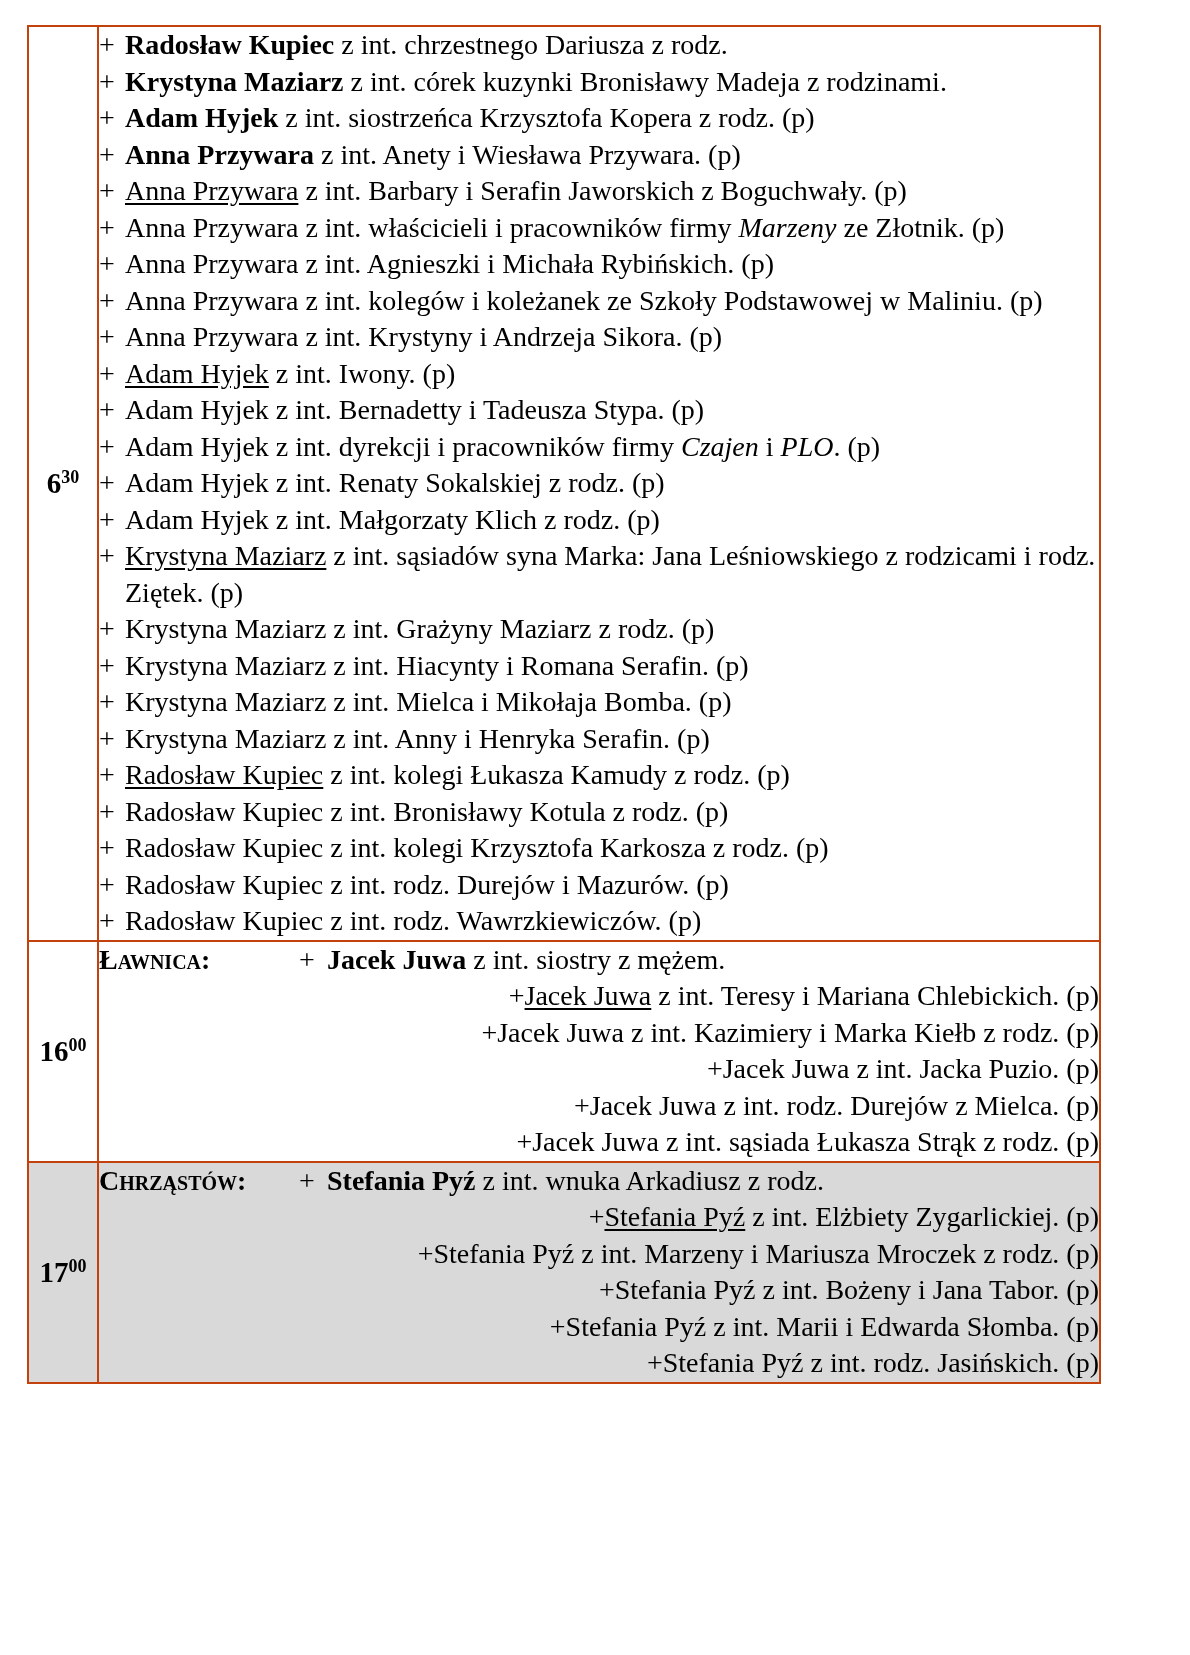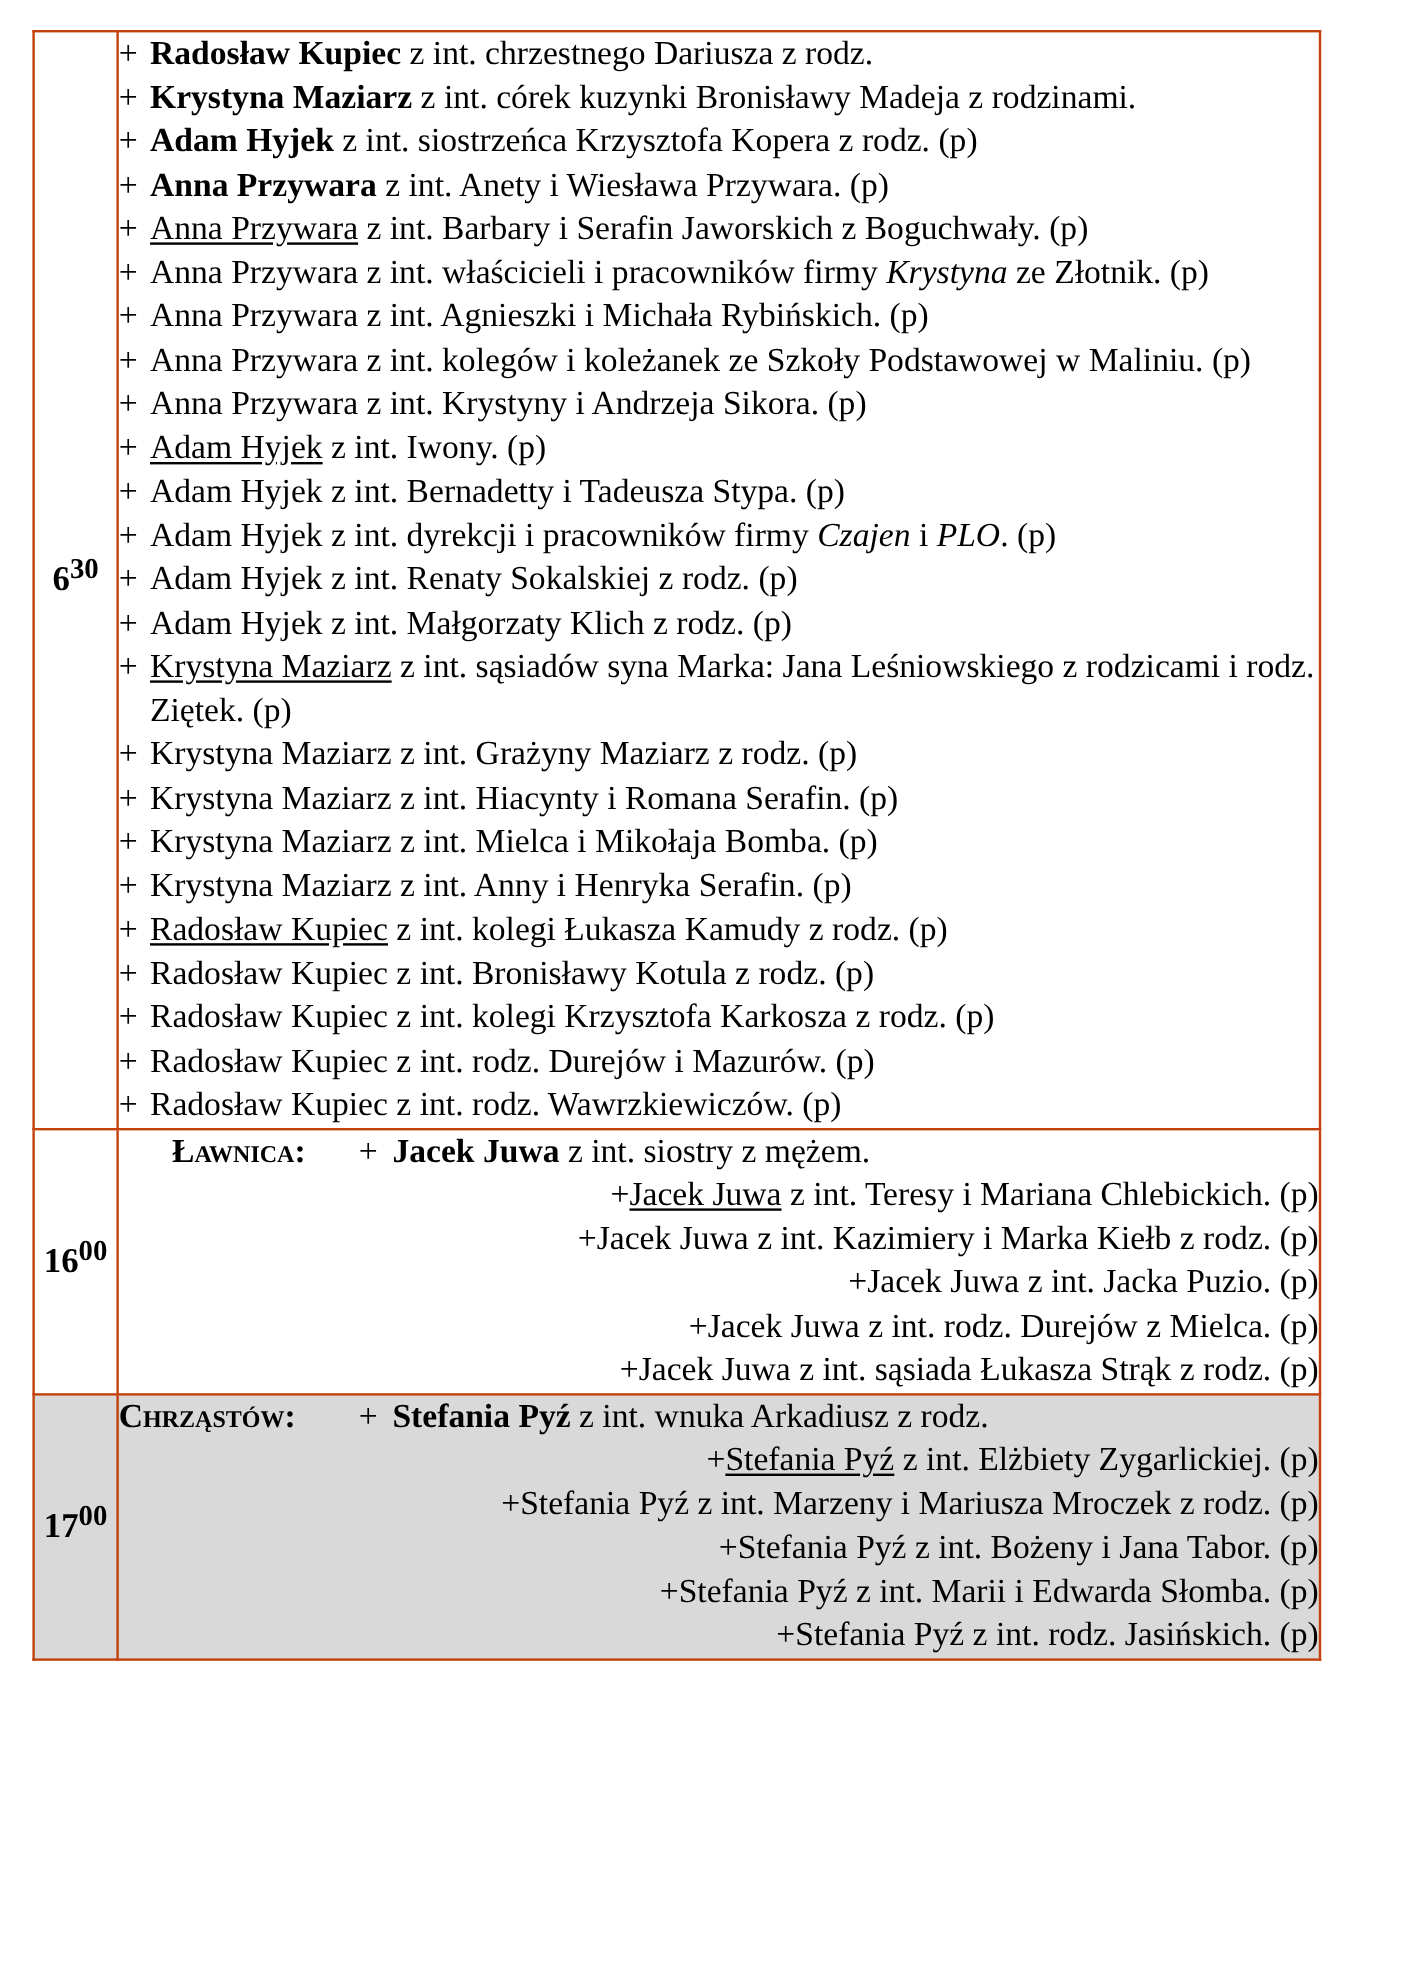--- a/index.html
+++ b/index.html
@@ -20,49 +20,49 @@
       vertical-align: middle;
       padding: 0;
     }
     td.time {
       width: 68px;
       text-align: center;
       font-weight: bold;
       font-size: 29px;
       white-space: nowrap;
     }
-    td.time sup { font-size: 24px; vertical-align: 10px; line-height: 0; }
+    td.time sup { font-size: 18px; vertical-align: 10px; line-height: 0; }
     td.content { padding: 0 4px 0 4px; }
     tr.shaded td { background: #d9d9d9; }
     .entry { display: block; padding-left: 26px; text-indent: -26px; }
     .plus { display: inline-block; width: 26px; text-indent: 0; }
     .sub-entry { display: block; padding-left: 136px; text-align: right; }
     .sub-plus { display: inline-block; width: 28px; }
     .loc-line { display: block; }
     .loc { font-weight: bold; font-variant: small-caps; display: inline-block; }
-    .loc.l1 { width: 200px; text-align: center; }
+    .loc.l1 { width: 200px; }
     .loc.l2 { width: 200px; }
     b { font-weight: bold; }
     u { text-decoration: underline; text-underline-offset: 3px; }
     i { font-style: italic; }
   </style>
 </head>
 <body>
 
 <table class="sched">
   <tbody id="sched-body">
       <tr>
         <td class="time"><span>6</span><sup>30</sup></td>
         <td class="content">
           <span class="entry"><span class="plus">+</span><b>Radosław Kupiec</b><span> z int. chrzestnego Dariusza z rodz.</span></span>
           <span class="entry"><span class="plus">+</span><b>Krystyna Maziarz</b><span> z int. córek kuzynki Bronisławy Madeja z rodzinami.</span></span>
           <span class="entry"><span class="plus">+</span><b>Adam Hyjek</b><span> z int. siostrzeńca Krzysztofa Kopera z rodz. (p)</span></span>
           <span class="entry"><span class="plus">+</span><b>Anna Przywara</b><span> z int. Anety i Wiesława Przywara. (p)</span></span>
           <span class="entry"><span class="plus">+</span><u>Anna Przywara</u><span> z int. Barbary i Serafin Jaworskich z Boguchwały. (p)</span></span>
-          <span class="entry"><span class="plus">+</span><span>Anna Przywara</span><span> z int. właścicieli i pracowników firmy </span><i>Krystyna</i><span> ze Złotnik. (p)</span></span>
+          <span class="entry"><span class="plus">+</span><span>Anna Przywara</span><span> z int. właścicieli i pracowników firmy </span><i>Marzeny</i><span> ze Złotnik. (p)</span></span>
           <span class="entry"><span class="plus">+</span><span>Anna Przywara</span><span> z int. Agnieszki i Michała Rybińskich. (p)</span></span>
           <span class="entry"><span class="plus">+</span><span>Anna Przywara</span><span> z int. kolegów i koleżanek ze Szkoły Podstawowej w Maliniu. (p)</span></span>
           <span class="entry"><span class="plus">+</span><span>Anna Przywara</span><span> z int. Krystyny i Andrzeja Sikora. (p)</span></span>
           <span class="entry"><span class="plus">+</span><u>Adam Hyjek</u><span> z int. Iwony. (p)</span></span>
           <span class="entry"><span class="plus">+</span><span>Adam Hyjek</span><span> z int. Bernadetty i Tadeusza Stypa. (p)</span></span>
           <span class="entry"><span class="plus">+</span><span>Adam Hyjek</span><span> z int. dyrekcji i pracowników firmy </span><i>Czajen</i><span> i </span><i>PLO</i><span>. (p)</span></span>
           <span class="entry"><span class="plus">+</span><span>Adam Hyjek</span><span> z int. Renaty Sokalskiej z rodz. (p)</span></span>
           <span class="entry"><span class="plus">+</span><span>Adam Hyjek</span><span> z int. Małgorzaty Klich z rodz. (p)</span></span>
           <span class="entry"><span class="plus">+</span><u>Krystyna Maziarz</u><span> z int. sąsiadów syna Marka: Jana Leśniowskiego z rodzicami i rodz. Ziętek. (p)</span></span>
           <span class="entry"><span class="plus">+</span><span>Krystyna Maziarz</span><span> z int. Grażyny Maziarz z rodz. (p)</span></span>

